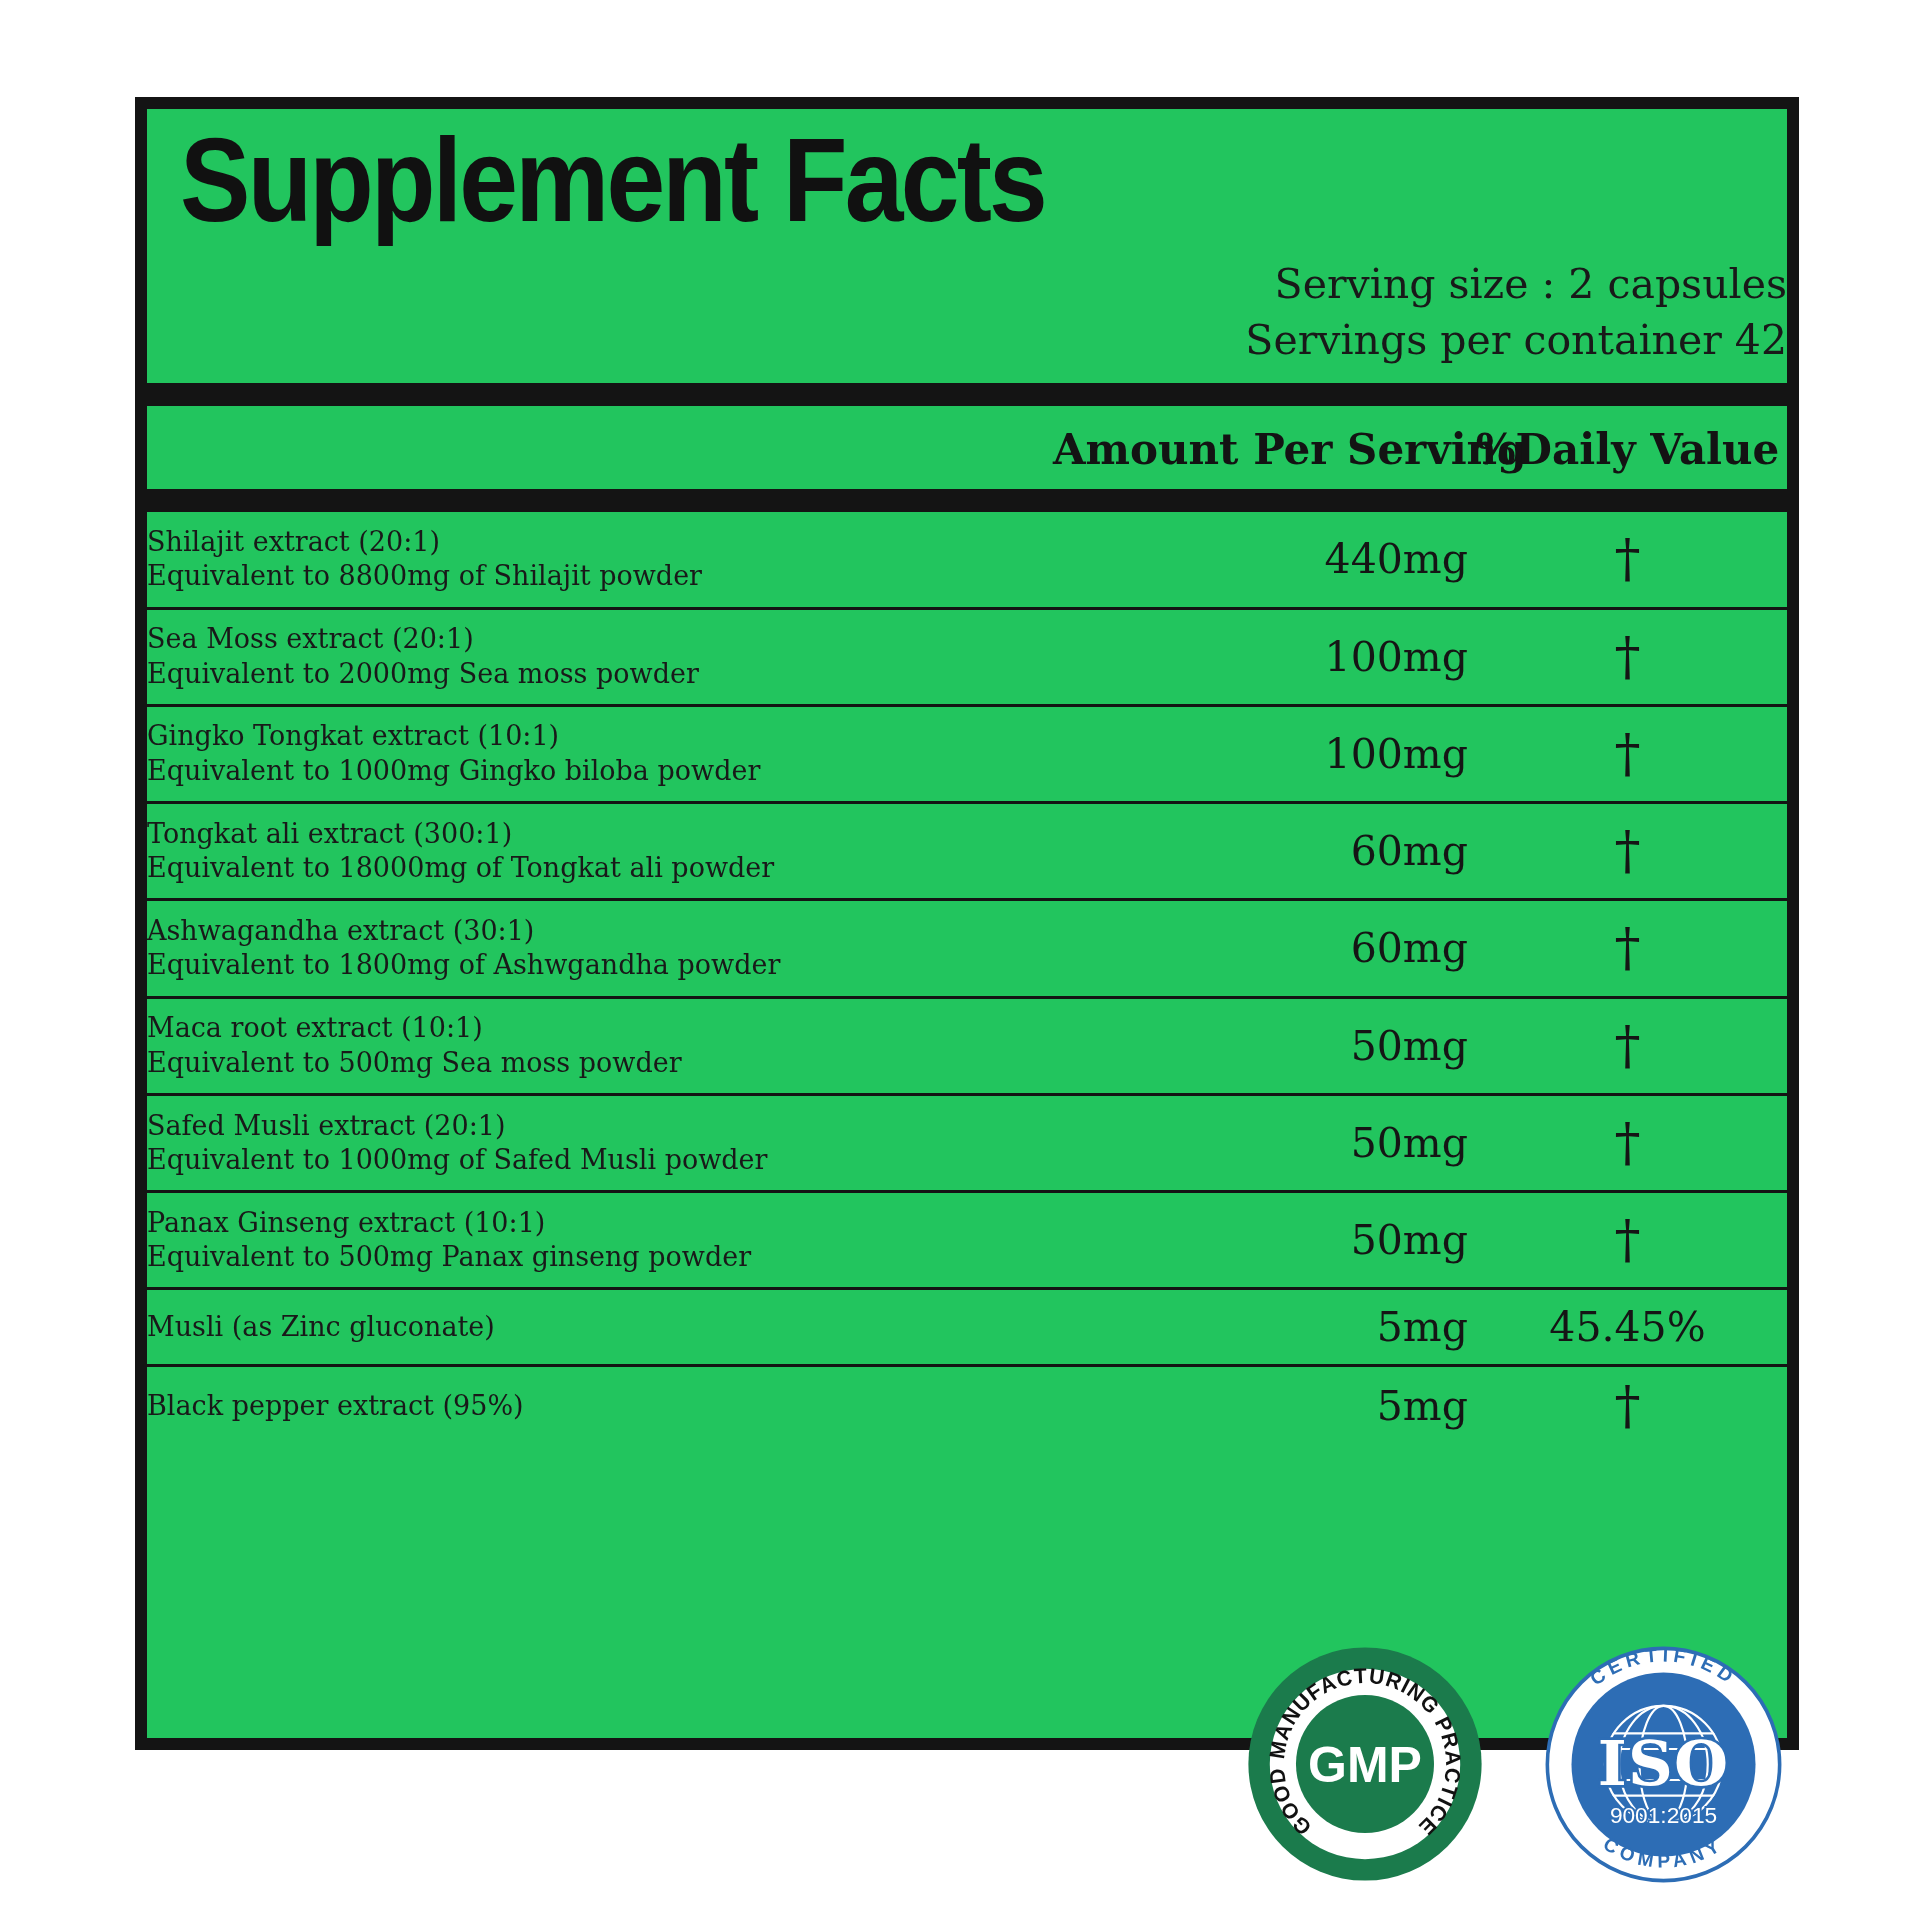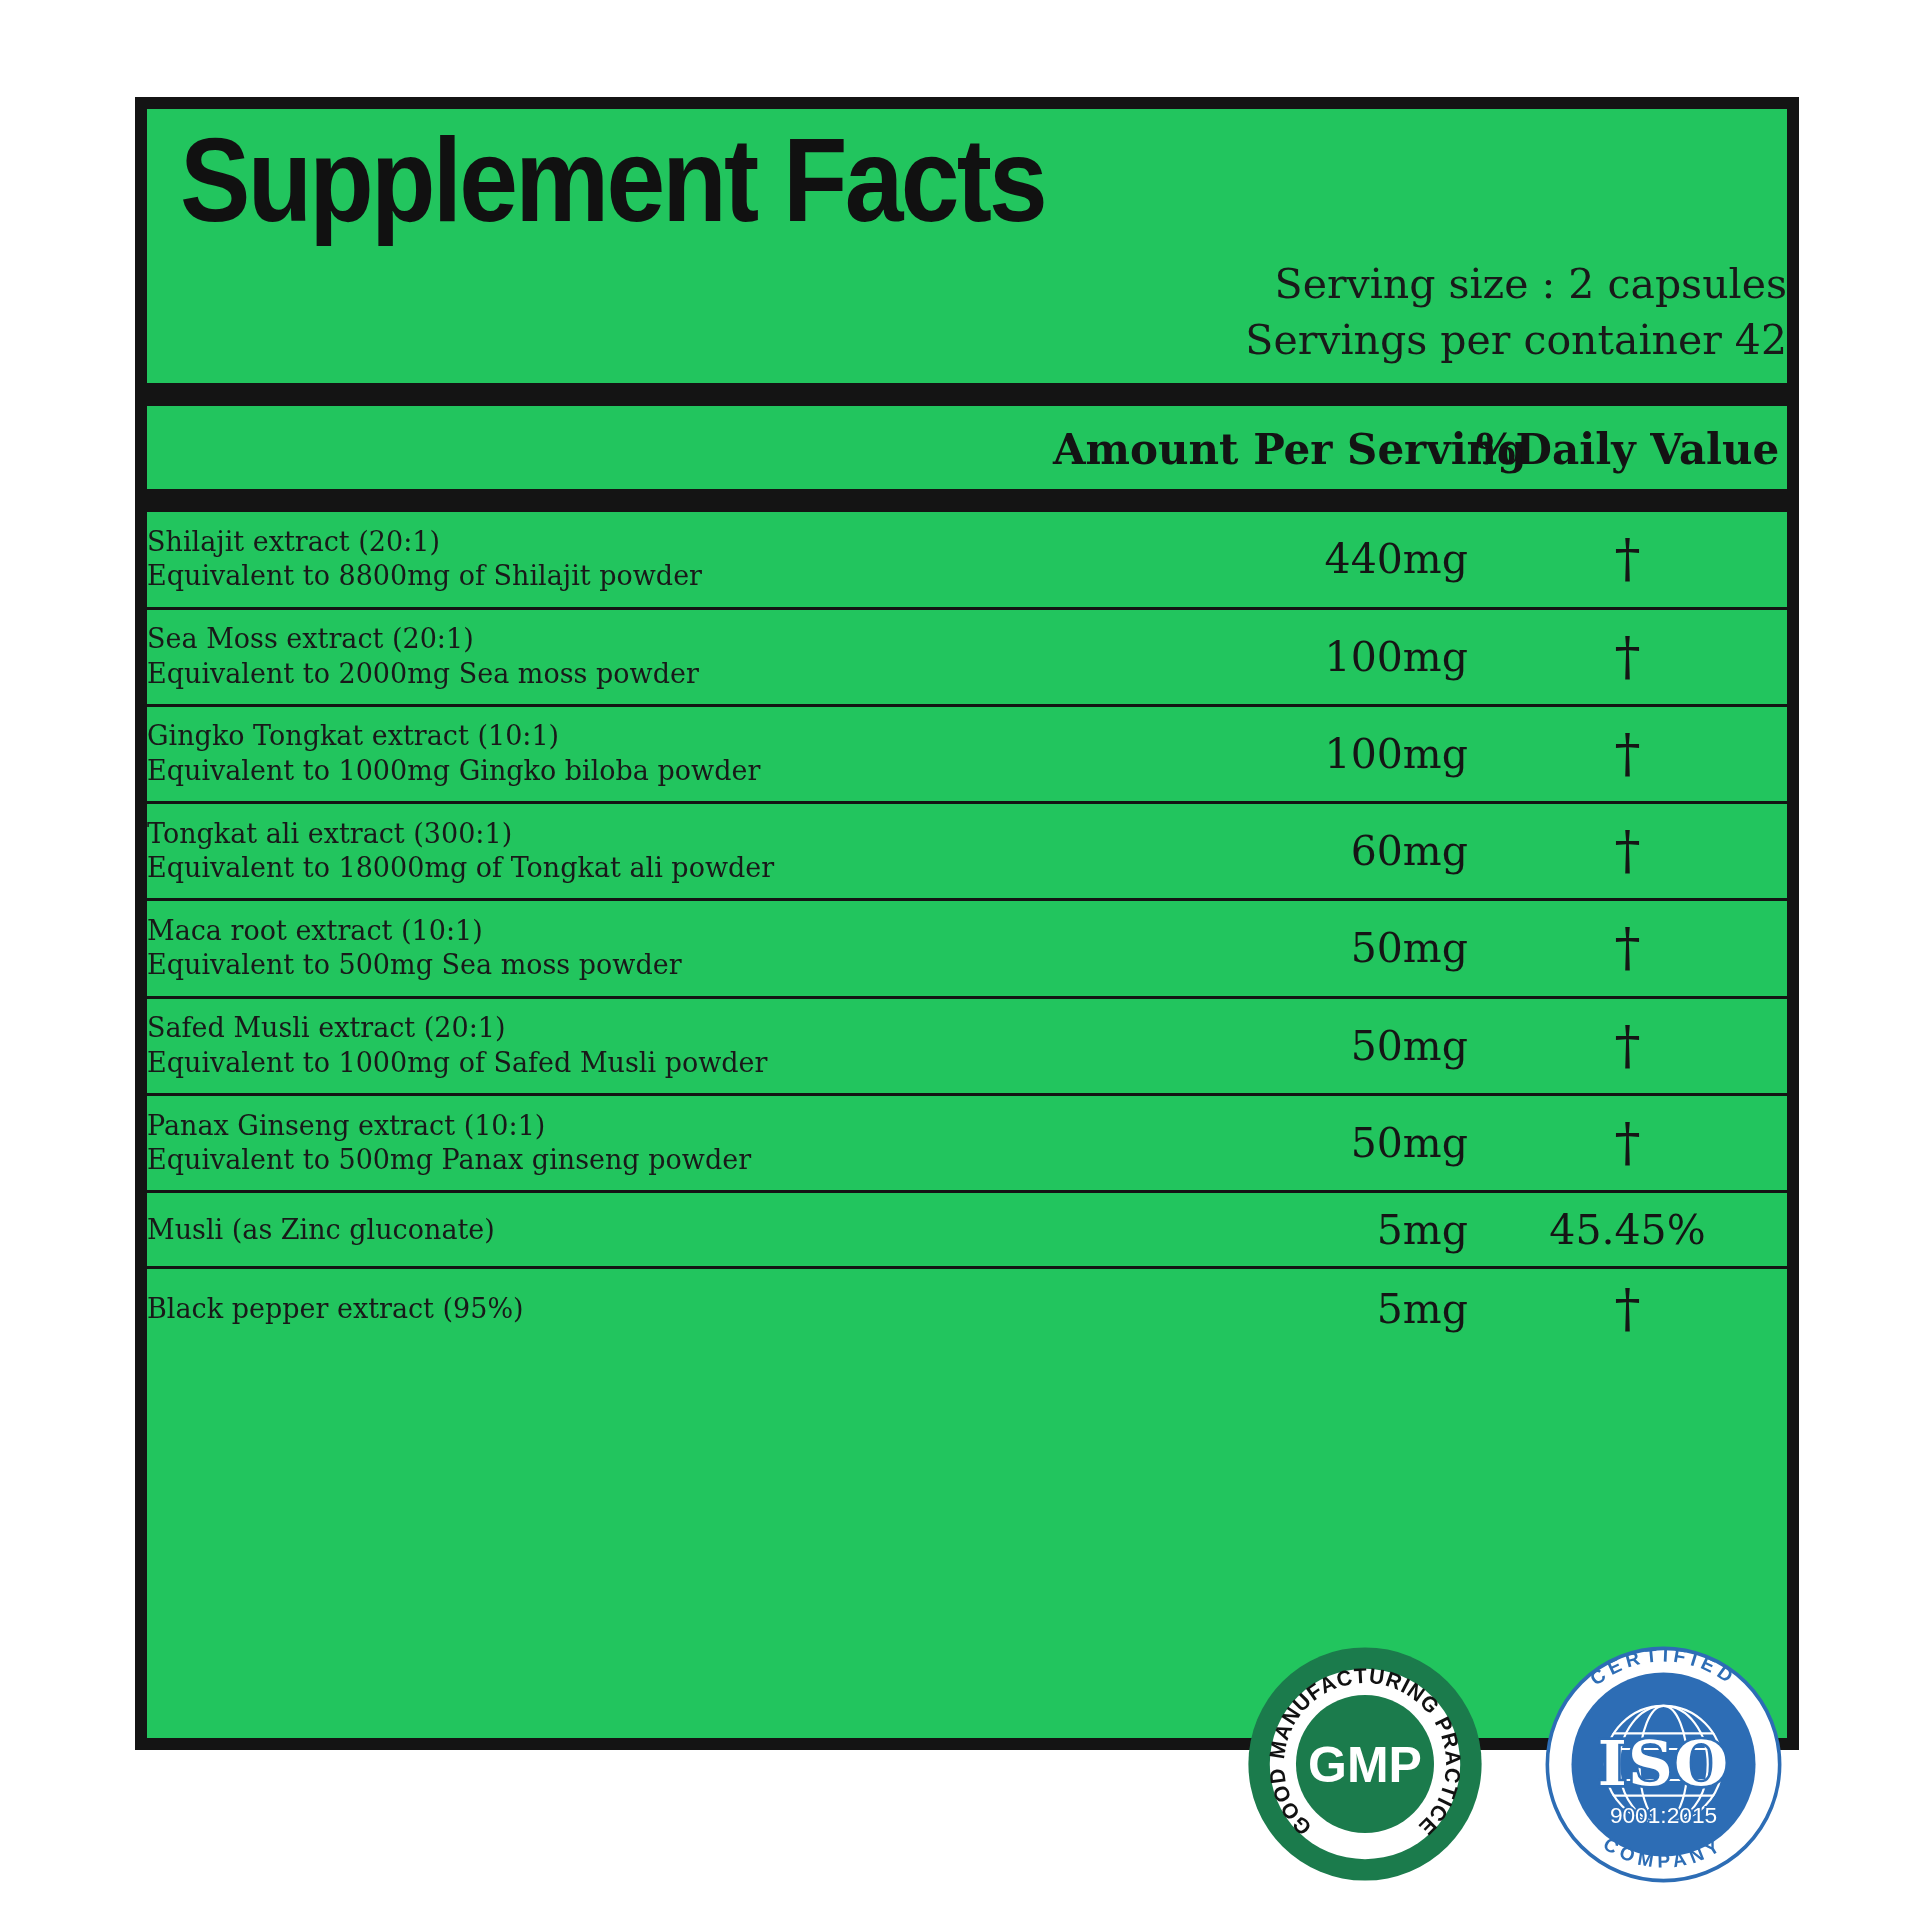--- a/index.html
+++ b/index.html
@@ -94,20 +94,28 @@
             <div>Gingko Tongkat extract (10:1)</div>
             <div class="detail">Equivalent to 1000mg Gingko biloba powder</div>
           </td>
           <td class="cell-amount">100mg</td>
           <td class="cell-dv"><span class="dagger-size">†</span></td>
         </tr>
         <tr>
           <td class="cell-name">
             <div>Tongkat ali extract (300:1)</div>
             <div class="detail">Equivalent to 18000mg of Tongkat ali powder</div>
+          </td>
+          <td class="cell-amount">60mg</td>
+          <td class="cell-dv"><span class="dagger-size">†</span></td>
+        </tr>
+        <tr>
+          <td class="cell-name">
+            <div>Ashwagandha extract (30:1)</div>
+            <div class="detail">Equivalent to 1800mg of Ashwgandha powder</div>
           </td>
           <td class="cell-amount">60mg</td>
           <td class="cell-dv"><span class="dagger-size">†</span></td>
         </tr>
         <tr>
           <td class="cell-name">
             <div>Maca root extract (10:1)</div>
             <div class="detail">Equivalent to 500mg Sea moss powder</div>
           </td>
           <td class="cell-amount">50mg</td>

